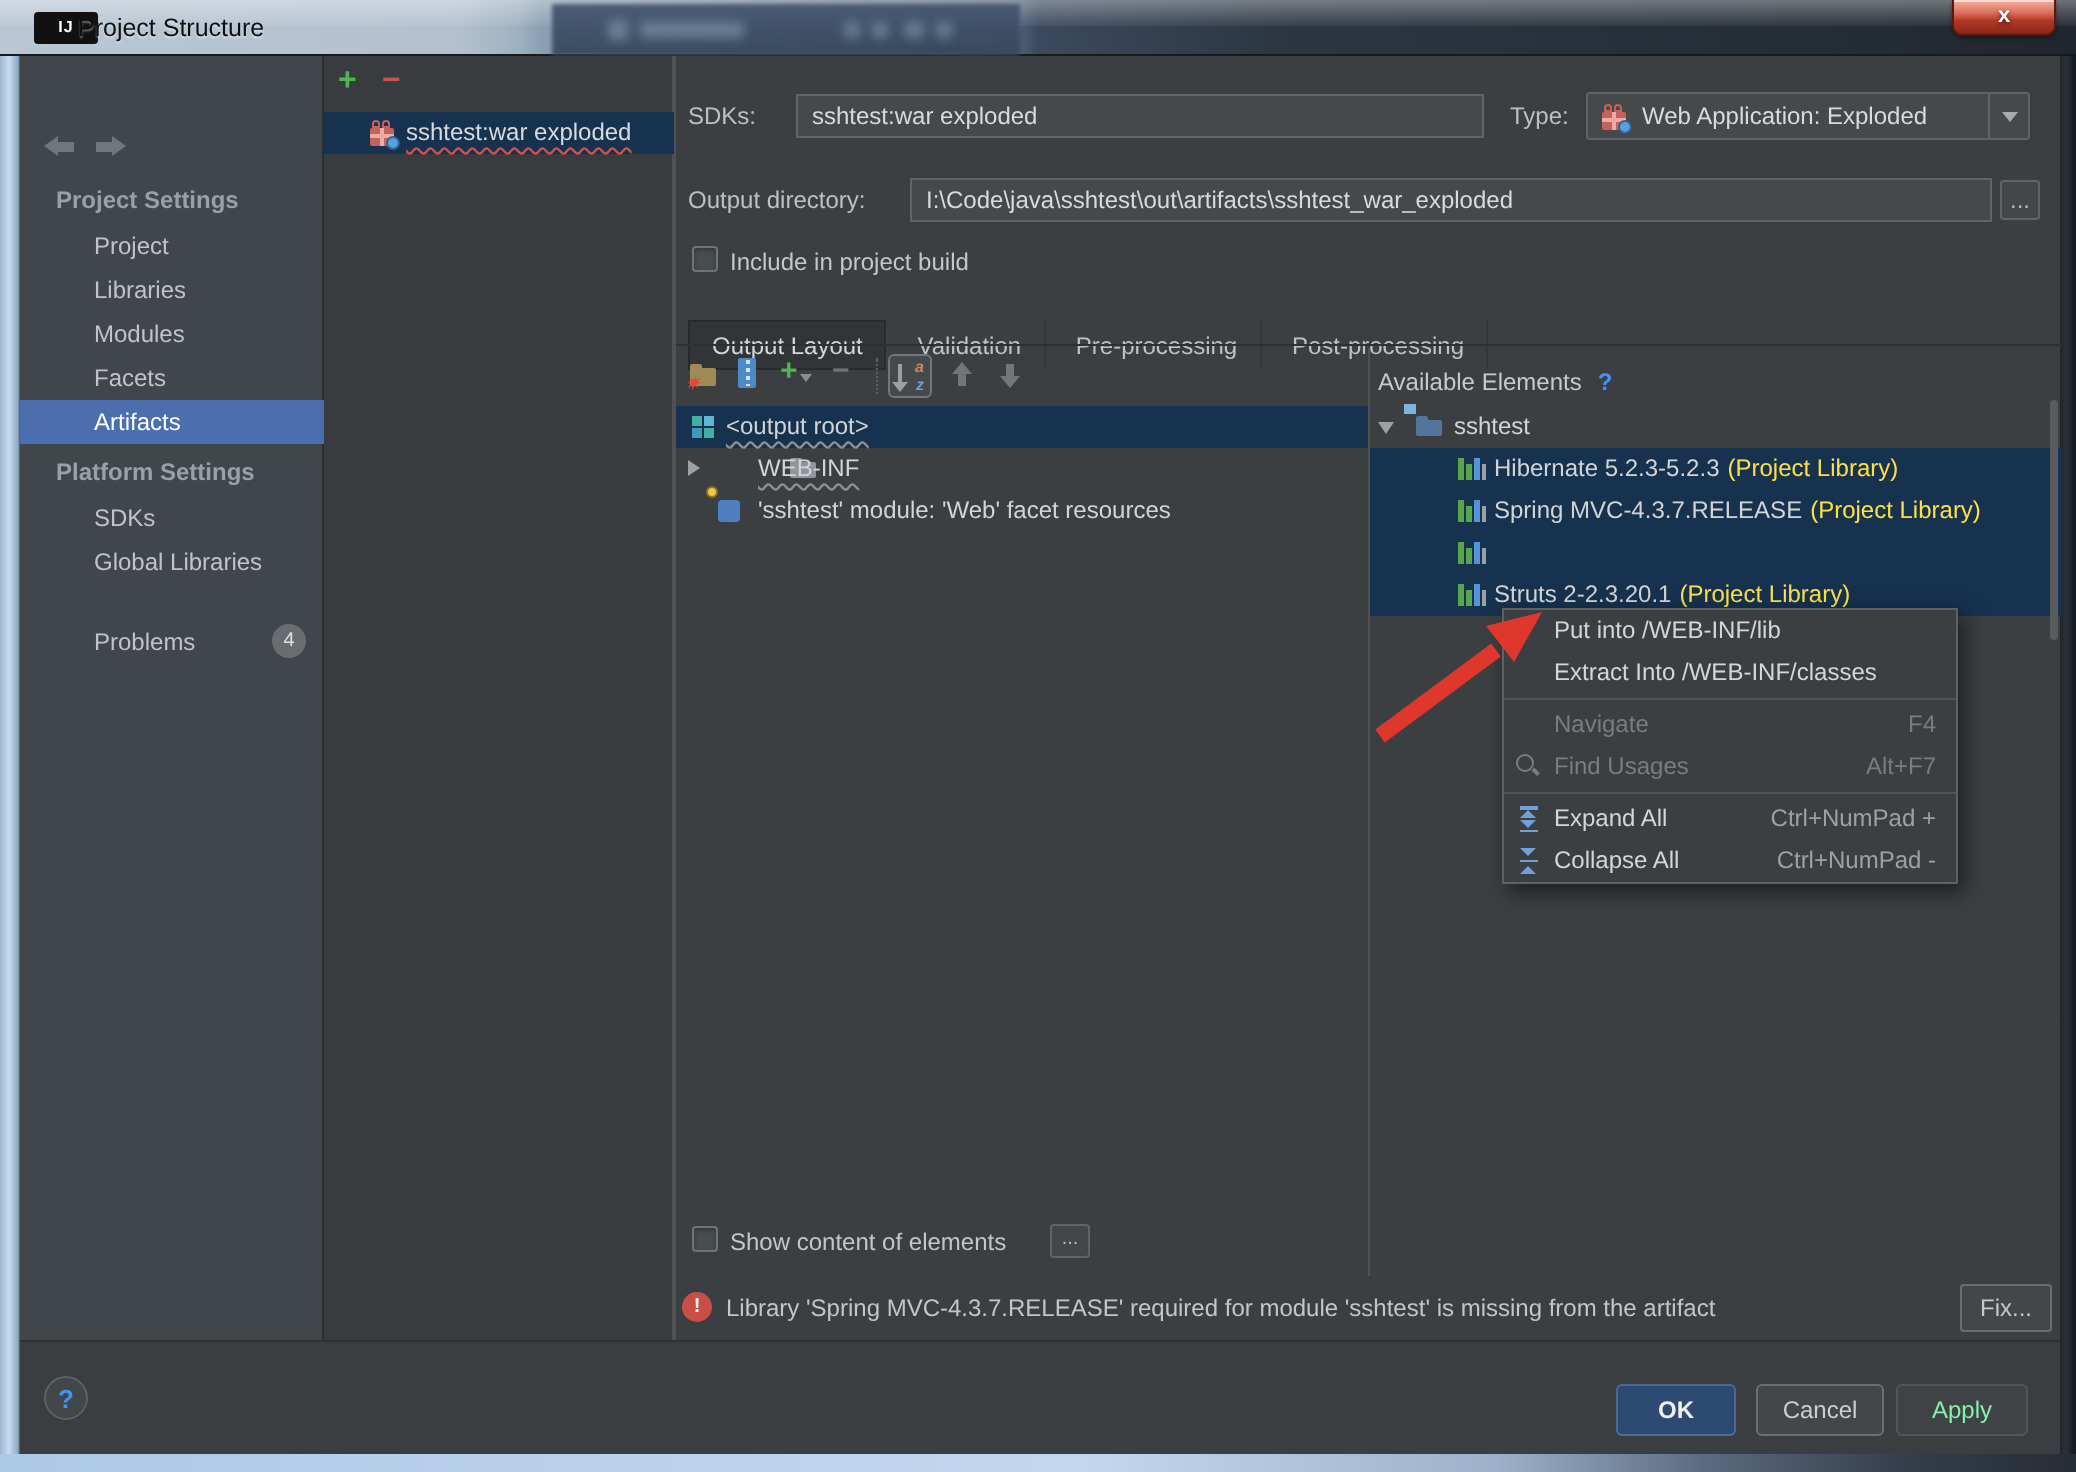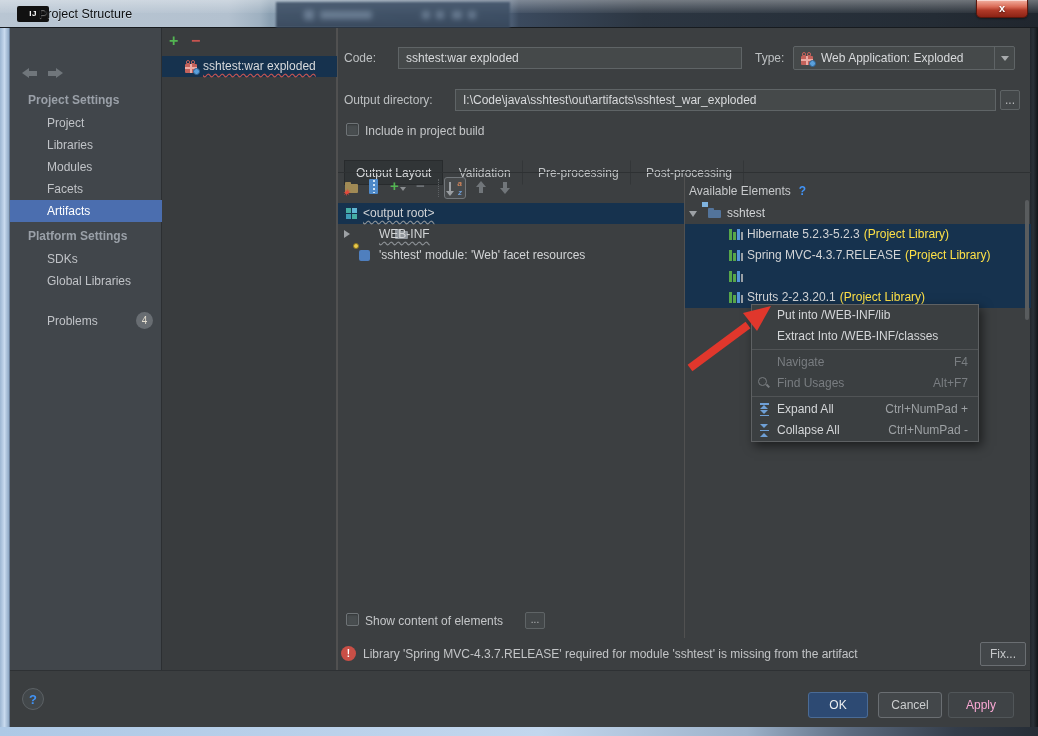--- a/index.html
+++ b/index.html
@@ -150,23 +150,23 @@
   .msep { border-top:1px solid #515456; margin:2px 0; }
 
   
   #error-row { position:absolute; left:0; top:612px; width:693px; height:30px; }
   .err-circle { position:absolute; width:15px; height:15px; border-radius:50%; background:#C94F46; color:#fff; font-weight:bold; font-size:10px; text-align:center; line-height:15px; }
 
   
   #bottombar { position:absolute; left:10px; top:670px; width:1020px; height:57px; background:#3B3E40; border-top:1px solid #2e3134; }
   #help-btn { position:absolute; left:12px; top:17px; width:22px; height:22px; border:1px solid #5c6165; border-radius:50%; background:#42474a; color:#4193F6; font-weight:bold; font-size:13px; text-align:center; line-height:21px; cursor:pointer; }
   .dlg-btn { position:absolute; top:21px; height:26px; border-radius:3px; text-align:center; line-height:24px; cursor:pointer; }
-  #ok-btn { left:798px; width:60px; background:#2D4A73; border:1px solid #4a6b96; color:#eceef0; font-weight:normal; }
+  #ok-btn { left:798px; width:60px; background:#2D4A73; border:1px solid #4a6b96; color:#eceef0; font-weight:bold; }
   #cancel-btn { left:868px; width:64px; background:#43474A; border:1px solid #6a6e72; color:#cccecf; }
-  #apply-btn { left:938px; width:66px; background:#3F4346; border:1px solid #515659; color:#f9a8d4; }
+  #apply-btn { left:938px; width:66px; background:#3F4346; border:1px solid #515659; color:#86efac; }
 
   #arrow-svg { position:absolute; left:650px; top:290px; z-index:30; pointer-events:none; }
 </style>
 </head>
 <body>
 
 <div id="page">
 
   <div id="titlebar">
     <div id="tb-sheen"></div>
@@ -223,21 +223,21 @@
           <i class="g-h"></i>
           <i class="g-b1"></i>
           <i class="g-b2"></i>
           <i class="g-clock"></i>
       </span>
       <span class="label">sshtest:war exploded</span>
     </div>
   </div>
 
   <div id="main">
-    <div class="flabel" style="left:6px;top:23px;">Code:</div>
+    <div class="flabel" style="left:6px;top:23px;">SDKs:</div>
     <input class="tinput" style="left: 60px; top: 19px; width: 344px; height: 22px;" readonly="" value="sshtest:war exploded">
     <div class="flabel" style="left:417px;top:23px;">Type:</div>
     <div id="type-select">
       <span class="gift" style="left:6px;top:4px;">
         <i class="g-box"></i>
           <i class="g-v"></i>
           <i class="g-h"></i>
           <i class="g-b1"></i>
           <i class="g-b2"></i>
           <i class="g-clock"></i>

